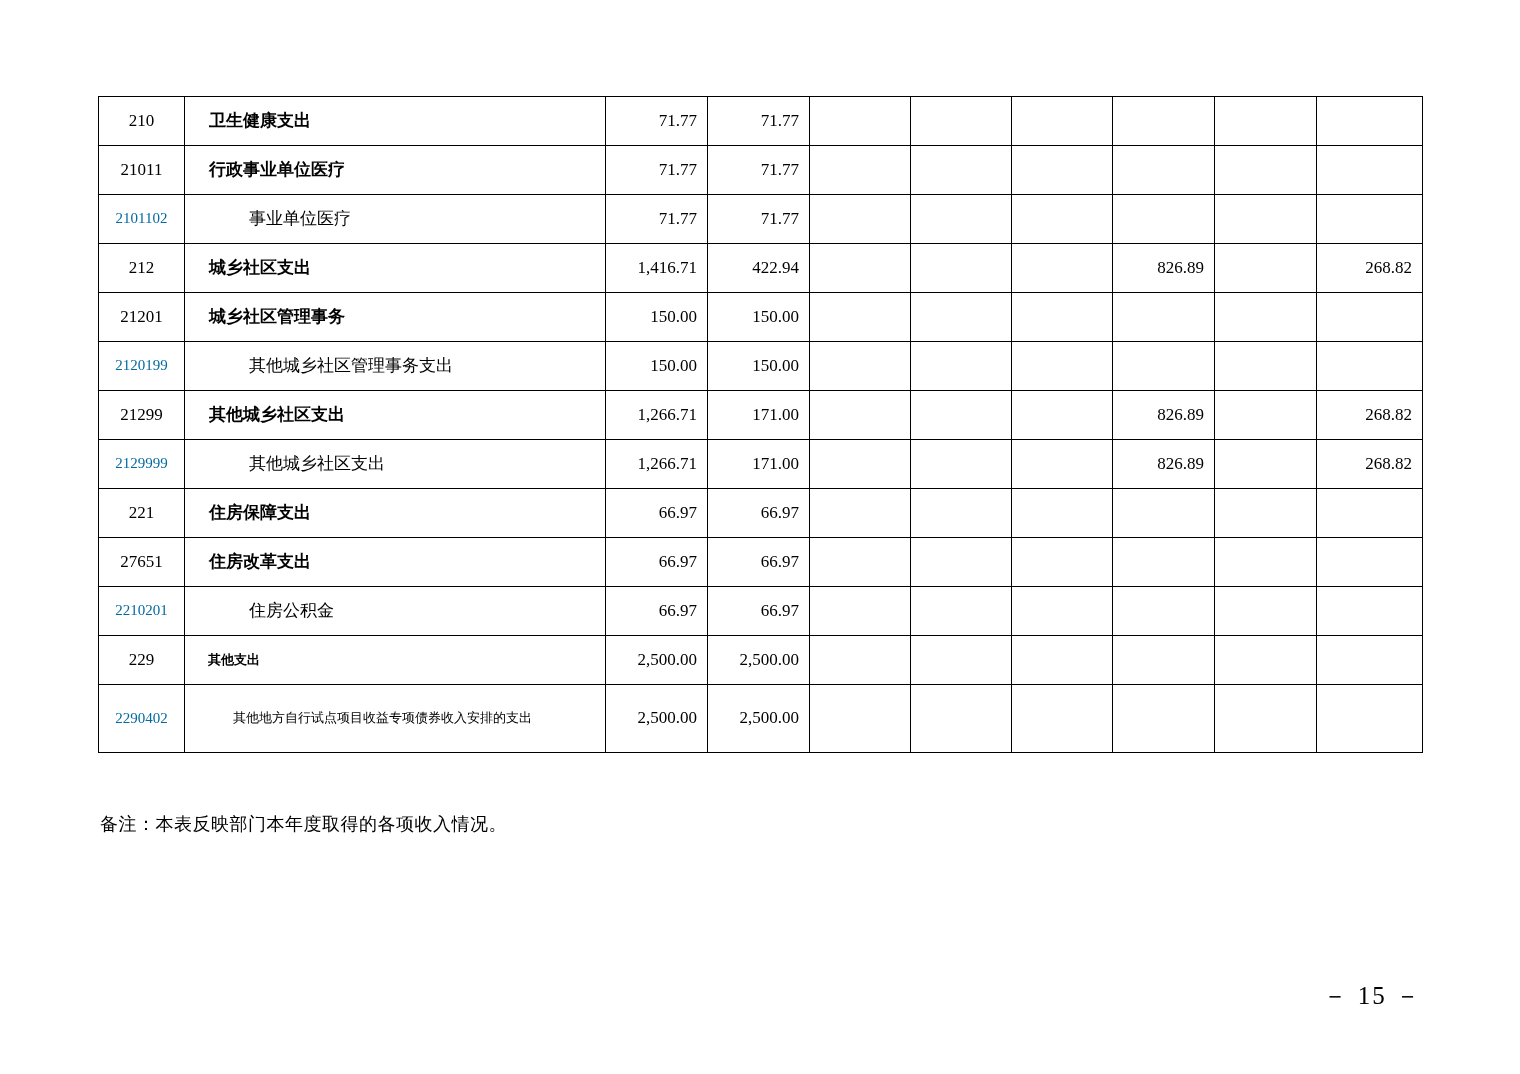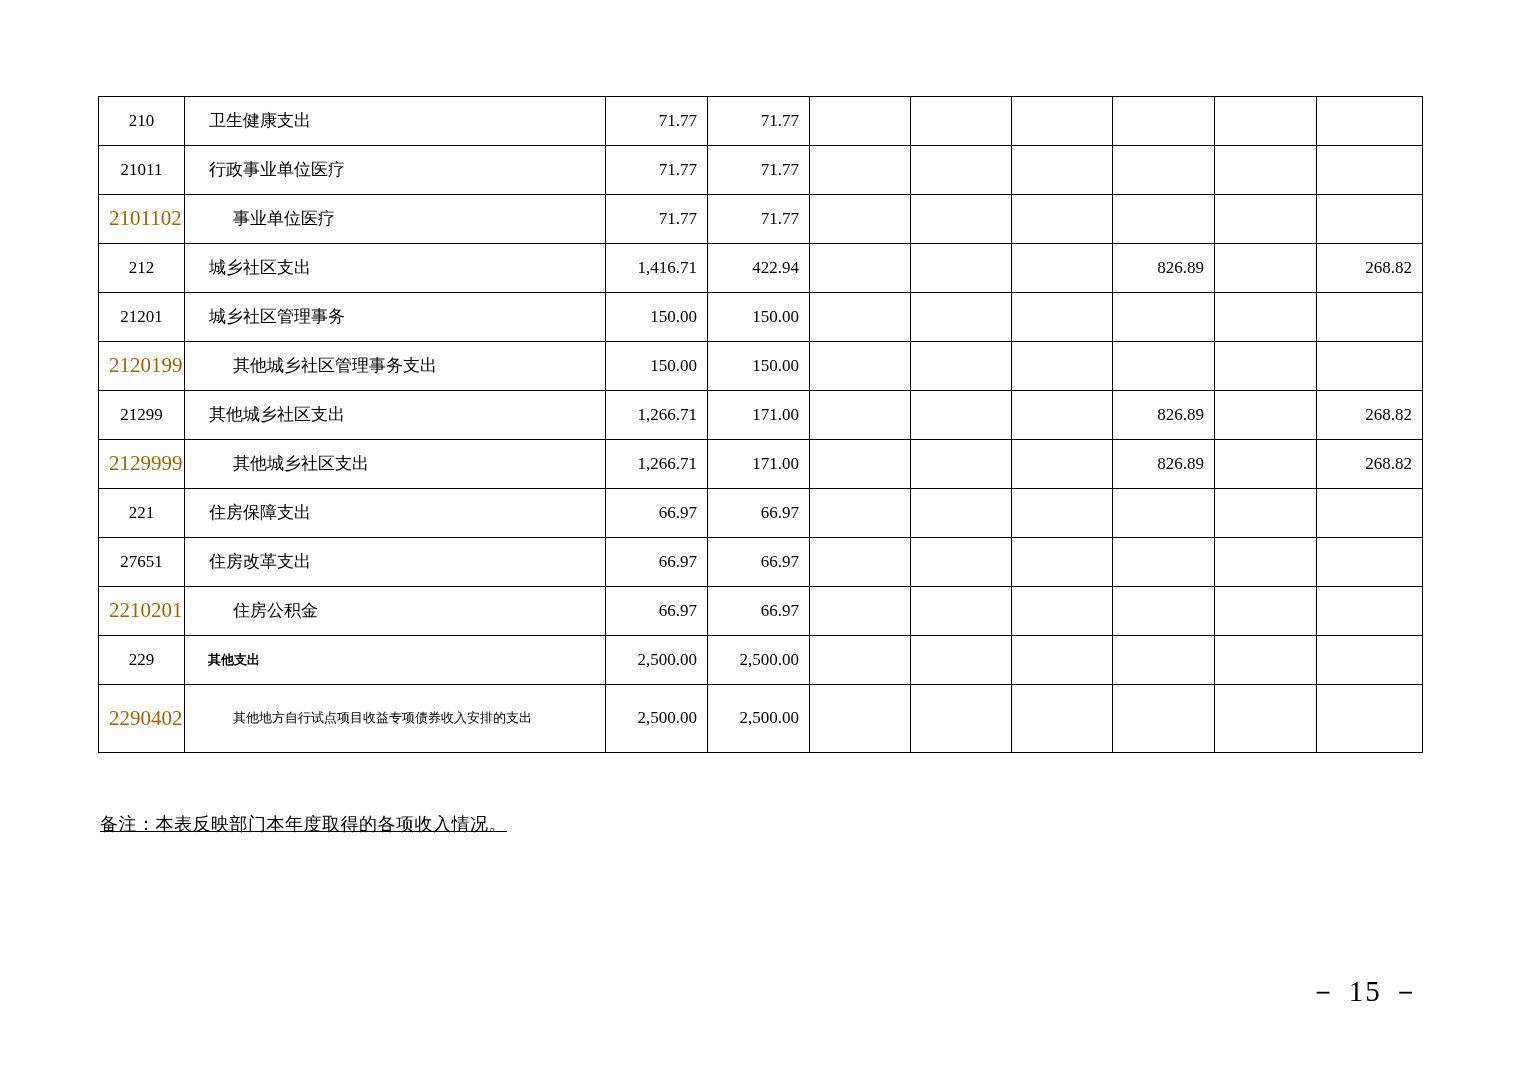--- a/index.html
+++ b/index.html
@@ -51,33 +51,33 @@
   col.c-blank3 { width: 101px; }
   col.c-blank4 { width: 102px; }
   col.c-blank5 { width: 102px; }
   col.c-blank6 { width: 106px; }
 
   td.code {
     text-align: center;
     font-size: 16px;
   }
   td.code.lvl3 {
-    color: #a16207;
-    font-size: 21px;
+    color: #0369a1;
+    font-size: 15px;
   }
   td.name {
     text-align: left;
   }
   td.name.lvl1, td.name.lvl2 {
-    font-weight: normal;
+    font-weight: bold;
     padding-left: 24px;
   }
   td.name.lvl3 {
     font-weight: normal;
-    padding-left: 48px;
+    padding-left: 64px;
   }
   td.name.small {
     font-size: 13px;
     font-weight: bold;
     padding-left: 23px;
   }
   td.name.smallwrap {
     font-size: 13px;
     font-weight: normal;
     padding-left: 48px;
@@ -91,27 +91,26 @@
     font-weight: normal;
   }
   tr.tall td { height: 68px; }
 
   .note {
     position: absolute;
     left: 100px;
     top: 812px;
     font-size: 18px;
     letter-spacing: 0.5px;
-    text-decoration: underline;
   }
   .page-number {
     position: absolute;
     right: 98px;
     bottom: 62px;
-    font-size: 29px;
+    font-size: 25px;
     letter-spacing: 2px;
     margin-left: 12px;
   }
 </style>
 </head>
 <body>
 
 <div class="page">
 
   <div class="table-wrap">

